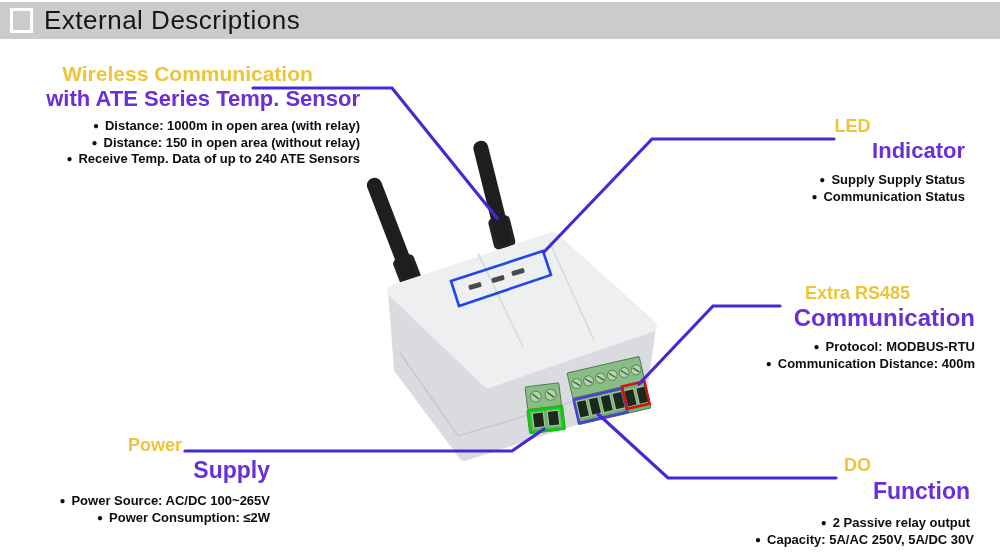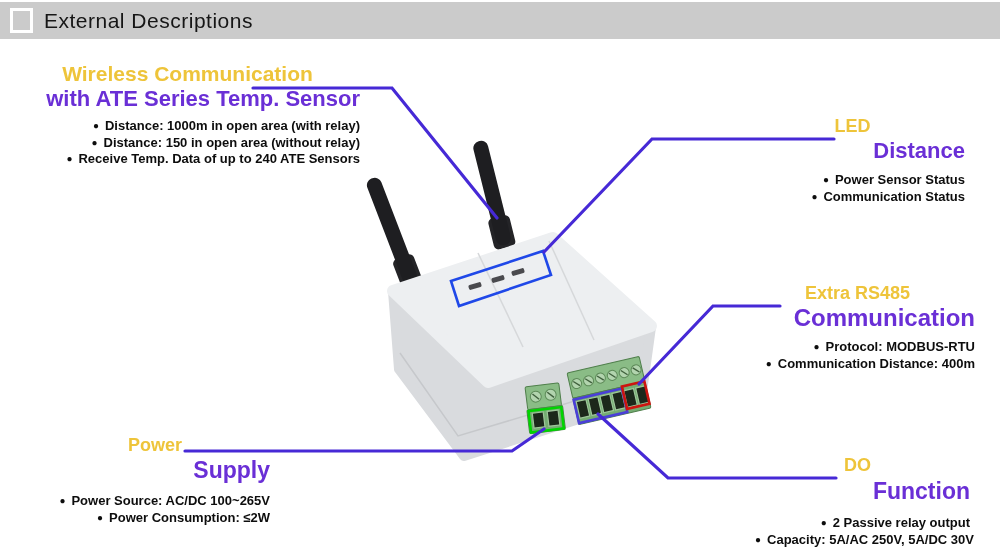--- a/index.html
+++ b/index.html
@@ -19,21 +19,21 @@
   }
   
   .titlebar{
     position:absolute;left:0;top:2px;width:1000px;height:37px;
     background:var(--title-bar-bg);display:flex;align-items:center;
   }
   .titlebar .sq{
     width:17px;height:19px;border:3px solid #ffffff;margin-left:10px;flex:0 0 auto;
   }
   .titlebar .ttl{
-    margin-left:11px;font-size:21px;color:#161616;letter-spacing:.5px;white-space:nowrap;
+    margin-left:11px;font-size:26px;color:#161616;letter-spacing:.5px;white-space:nowrap;
   }
   
   svg.scene{position:absolute;left:0;top:0;width:1000px;height:560px;}
   .leader{fill:none;stroke:var(--leader-line);stroke-width:3.2;stroke-linecap:round;stroke-linejoin:miter;}
   .ant{fill:#1e1e21;}
   .ant-base{fill:#242427;}
   .box-body{fill:#d9dbde;stroke:#d9dbde;stroke-width:10;stroke-linejoin:round;}
   .box-top{fill:#edeff1;stroke:#edeff1;stroke-width:12;stroke-linejoin:round;}
   .seam{stroke:#d6d8da;stroke-width:1.5;fill:none;}
   .seam-dark{stroke:#c6c8cb;stroke-width:1.5;fill:none;}
@@ -161,23 +161,23 @@
     <div class="t2">with ATE Series Temp. Sensor</div>
     <div class="bullets">
       <div class="bullet">Distance: 1000m in open area (with relay)</div>
       <div class="bullet">Distance: 150 in open area (without relay)</div>
       <div class="bullet">Receive Temp. Data of up to 240 ATE Sensors</div>
     </div>
   </div>
 
   <div class="ann ann-led">
     <div class="t1">LED</div>
-    <div class="t2">Distance</div>
-    <div class="bullets">
-      <div class="bullet">Power Sensor Status</div>
+    <div class="t2">Indicator</div>
+    <div class="bullets">
+      <div class="bullet">Supply Supply Status</div>
       <div class="bullet">Communication Status</div>
     </div>
   </div>
 
   <div class="ann ann-rs485">
     <div class="t1">Extra RS485</div>
     <div class="t2">Communication</div>
     <div class="bullets">
       <div class="bullet">Protocol: MODBUS-RTU</div>
       <div class="bullet">Communication Distance: 400m</div>

